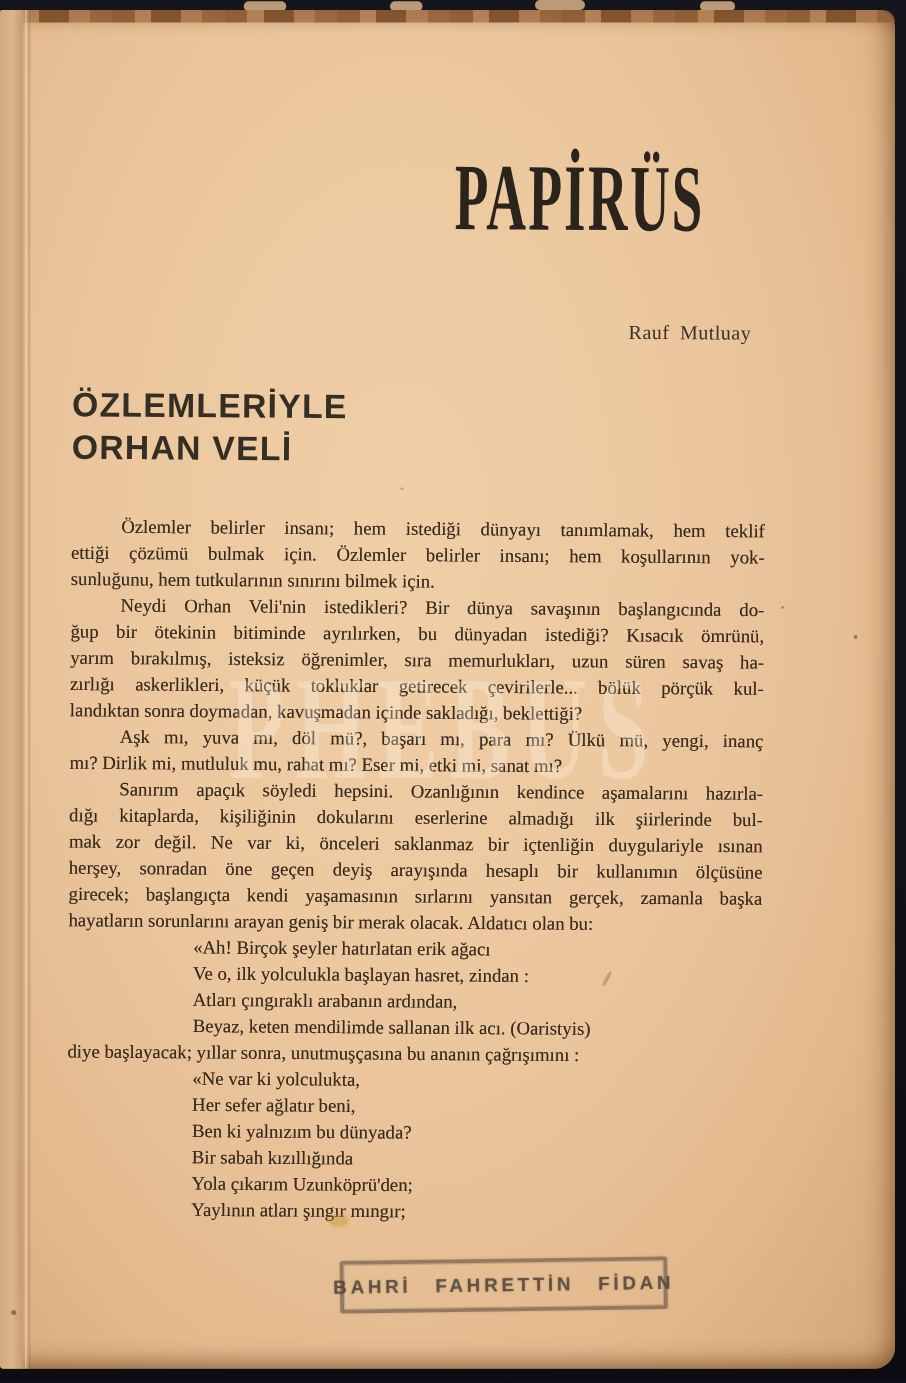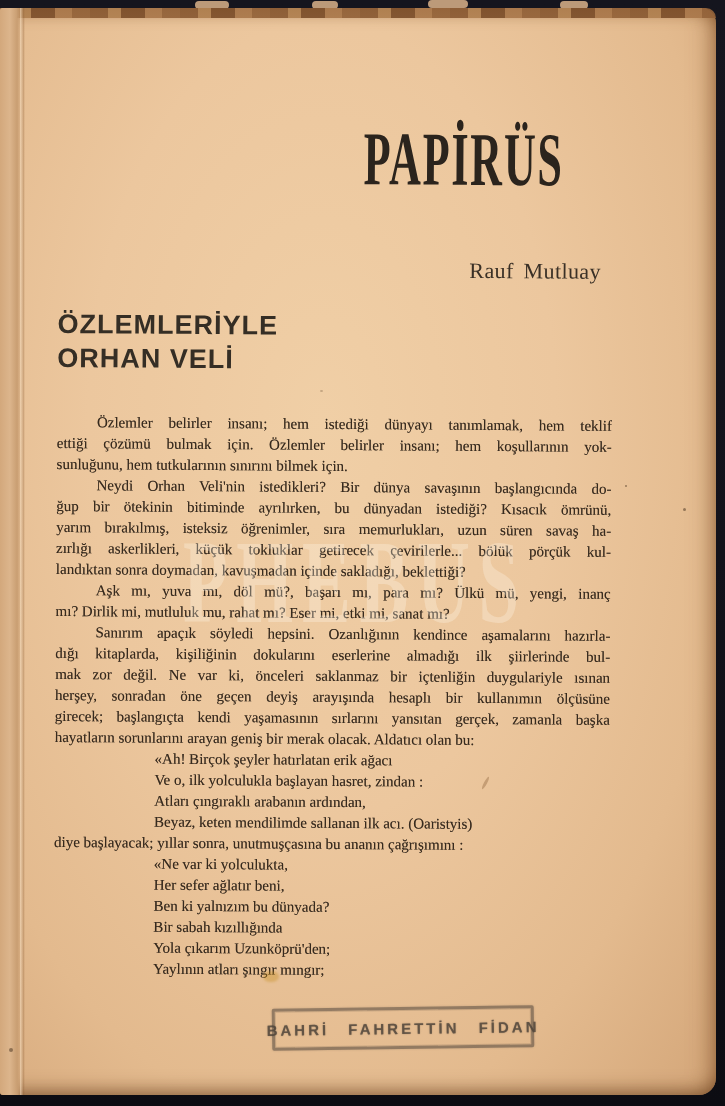--- a/index.html
+++ b/index.html
@@ -38,21 +38,21 @@
     background:linear-gradient(90deg,rgba(255,236,210,.55),rgba(140,95,55,.30) 70%,rgba(140,95,55,0));
   }
   .content{position:absolute;inset:0;transform:rotate(.4deg);transform-origin:57px 404px;color:#342b22;}
   .masthead{
     position:absolute;left:362px;top:110px;margin:0;
     font-family:"Liberation Serif", serif;font-weight:bold;font-size:76px;line-height:76px;
     letter-spacing:3px;color:#2b241d;white-space:nowrap;
     transform:scaleX(.58);transform-origin:left top;
   }
   .byline{
-    position:absolute;right:116px;top:247px;font-size:22px;letter-spacing:.4px;
+    position:absolute;right:116px;top:247px;font-size:16px;letter-spacing:.4px;
     word-spacing:4px;color:#3a3026;
   }
   .heading{
     position:absolute;left:57px;top:299px;margin:0;
     font-family:"Liberation Sans", sans-serif;font-weight:bold;
     font-size:27px;line-height:34px;letter-spacing:1px;color:#352e25;
   }
   .body{
     position:absolute;left:57px;top:404px;width:555px;
     font-size:15px;line-height:21px;color:rgba(48,37,26,.93);

